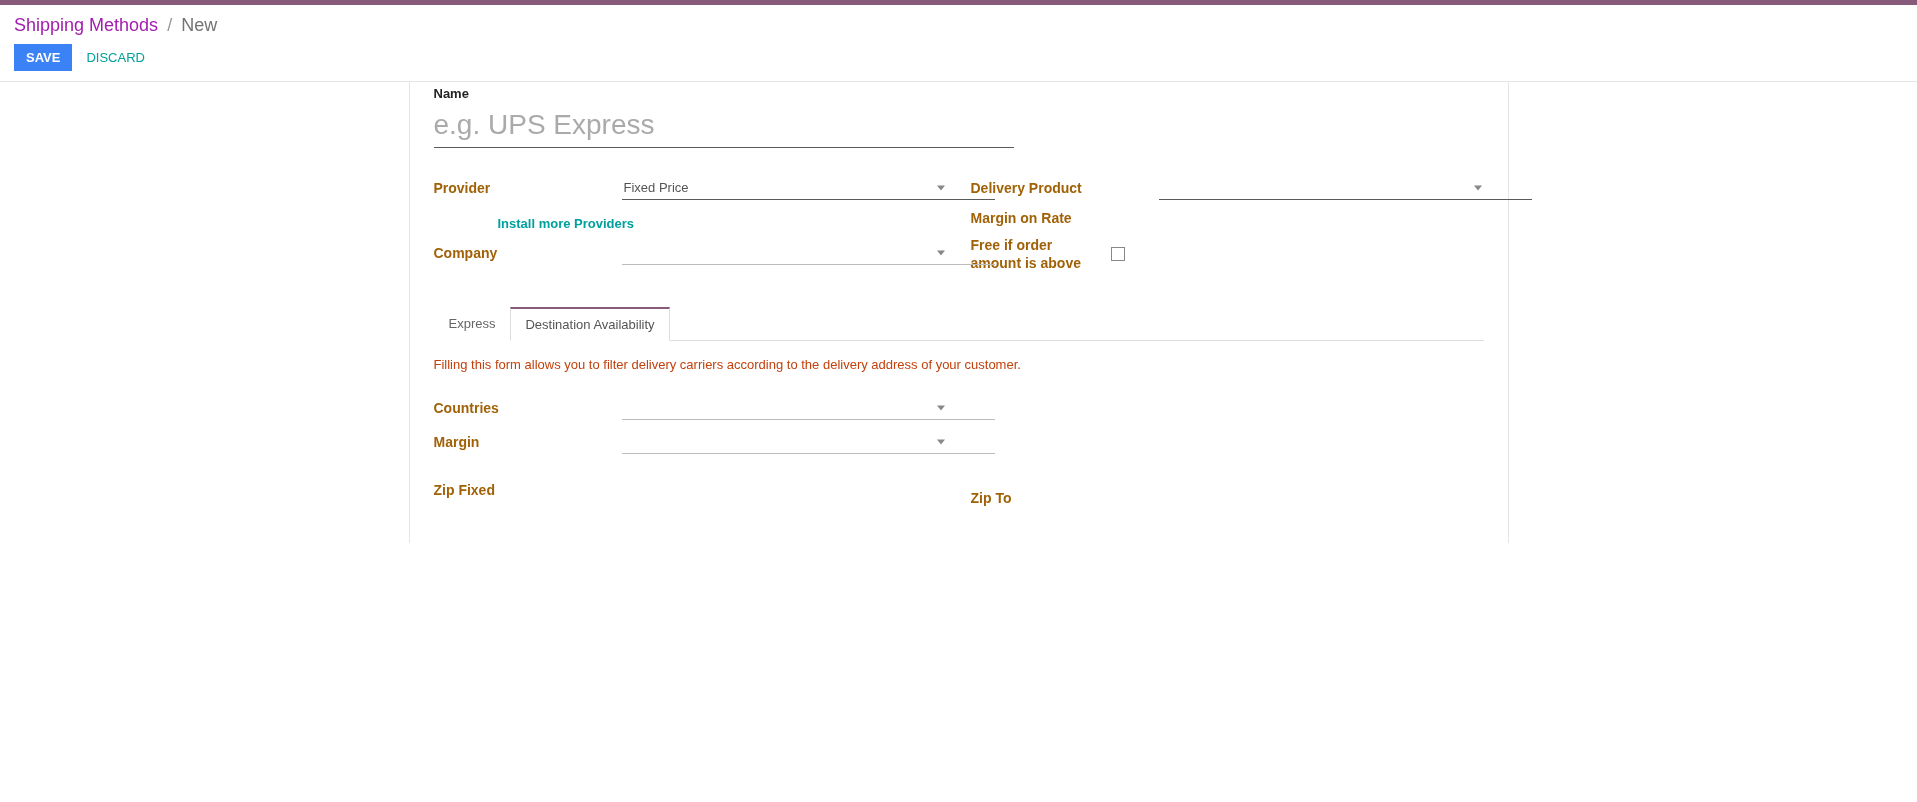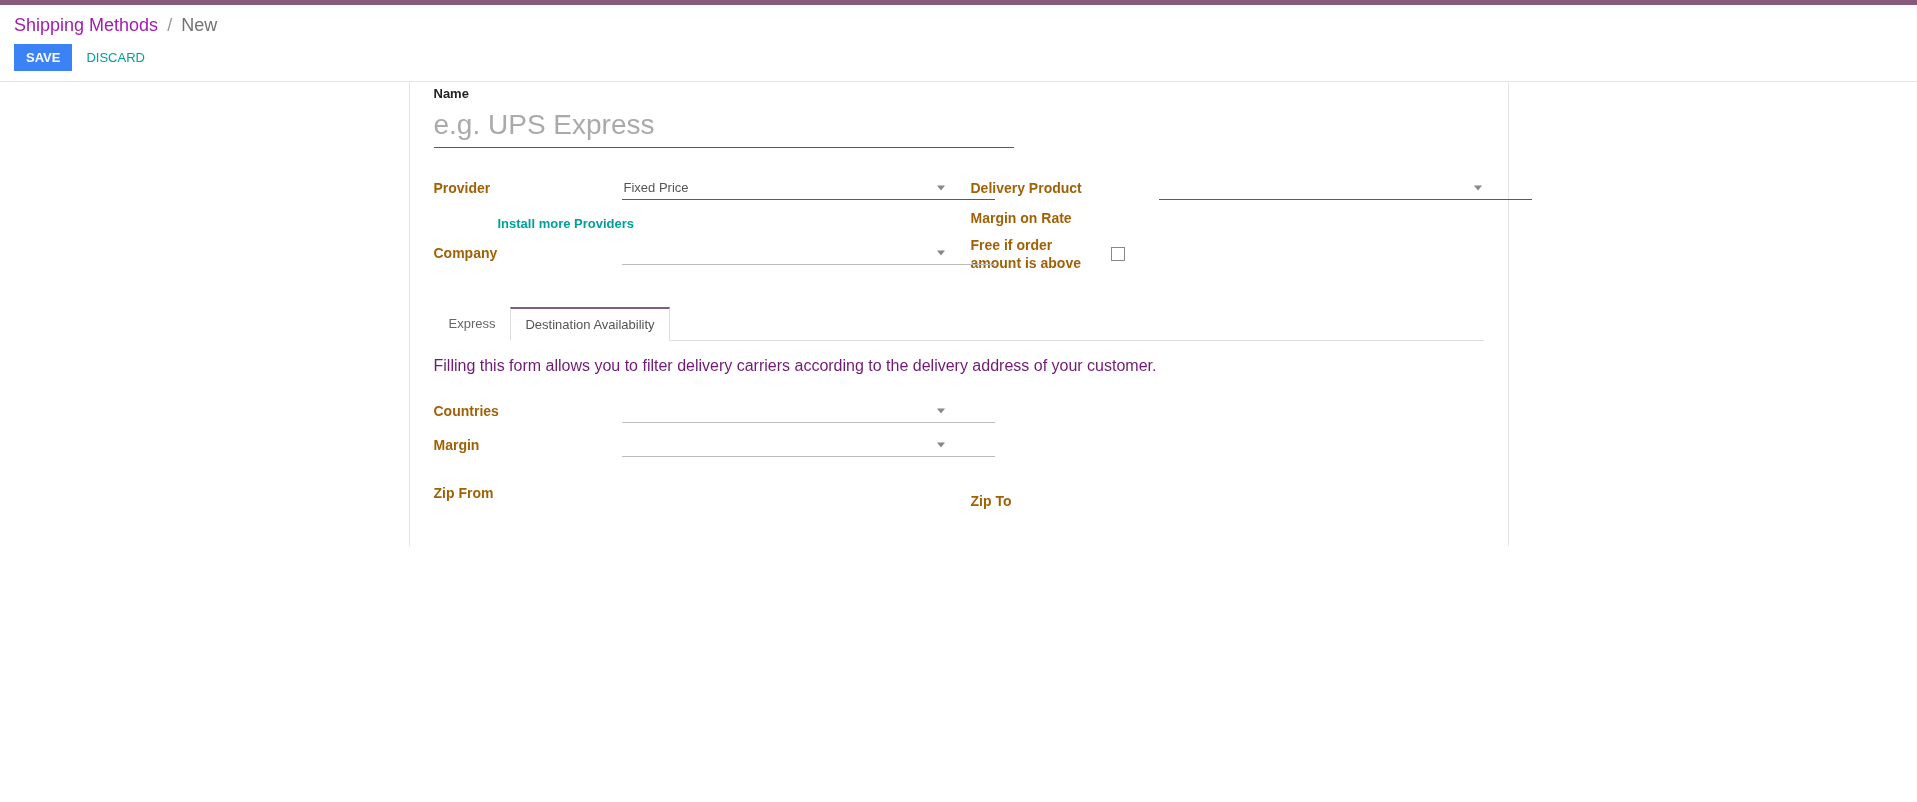--- a/index.html
+++ b/index.html
@@ -182,22 +182,22 @@
   background: #fff;
 }
 .tab.active {
   border: 1px solid #ddd;
   border-top: 2px solid #875A7B;
   border-bottom: 1px solid #fff;
   color: #555;
 }
 .tab-desc {
   padding: 16px 0;
-  color: #701a75;
-  font-size: 16px;
+  color: #c2410c;
+  font-size: 13px;
 }
 
 
 .scroll-area::-webkit-scrollbar { width: 16px; }
 .scroll-area::-webkit-scrollbar-track { background: #f0f0f0; }
 .scroll-area::-webkit-scrollbar-thumb { background: #c8c8c8; }
 .scroll-area::-webkit-scrollbar-button {
   background: #eaeaea;
   height: 16px;
 }
@@ -281,21 +281,21 @@
           </div>
         </div>
         <div class="row">
           <div class="field-label">Margin</div>
           <div class="field-input-wrap">
             <input class="field-input" value="" style="">
             <span class="caret"></span>
           </div>
         </div>
         <div class="row" style="margin-top:24px;">
-          <div class="field-label">Zip From</div>
+          <div class="field-label">Zip Fixed</div>
           <div class="field-input-wrap">
             <input class="field-input" style="border-bottom: none;" value="">
           </div>
         </div>
       </div>
       <div class="col">
         <div style="height:66px"></div>
         <div class="row" style="margin-top:24px;">
           <div class="field-label">Zip To</div>
           <div class="field-input-wrap">

